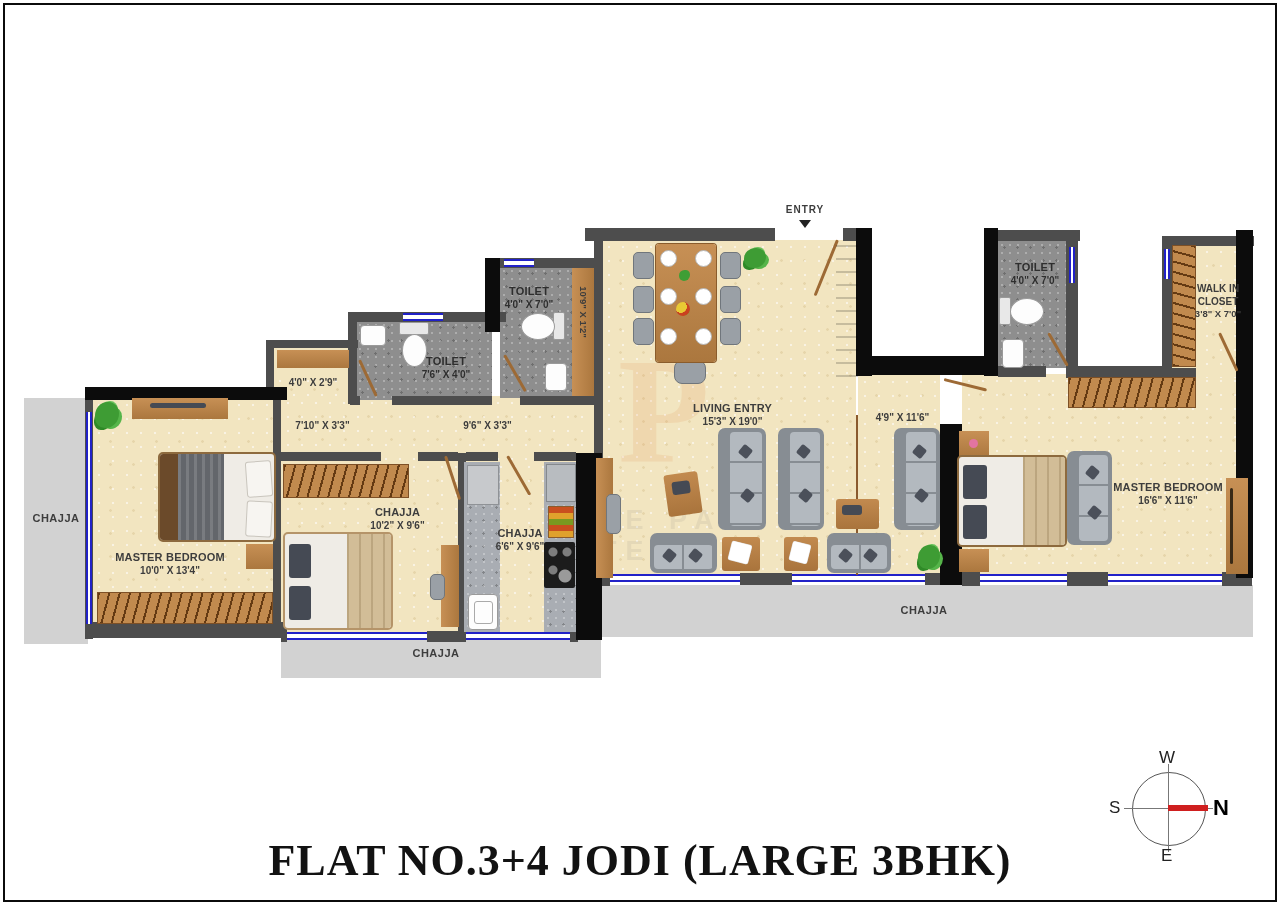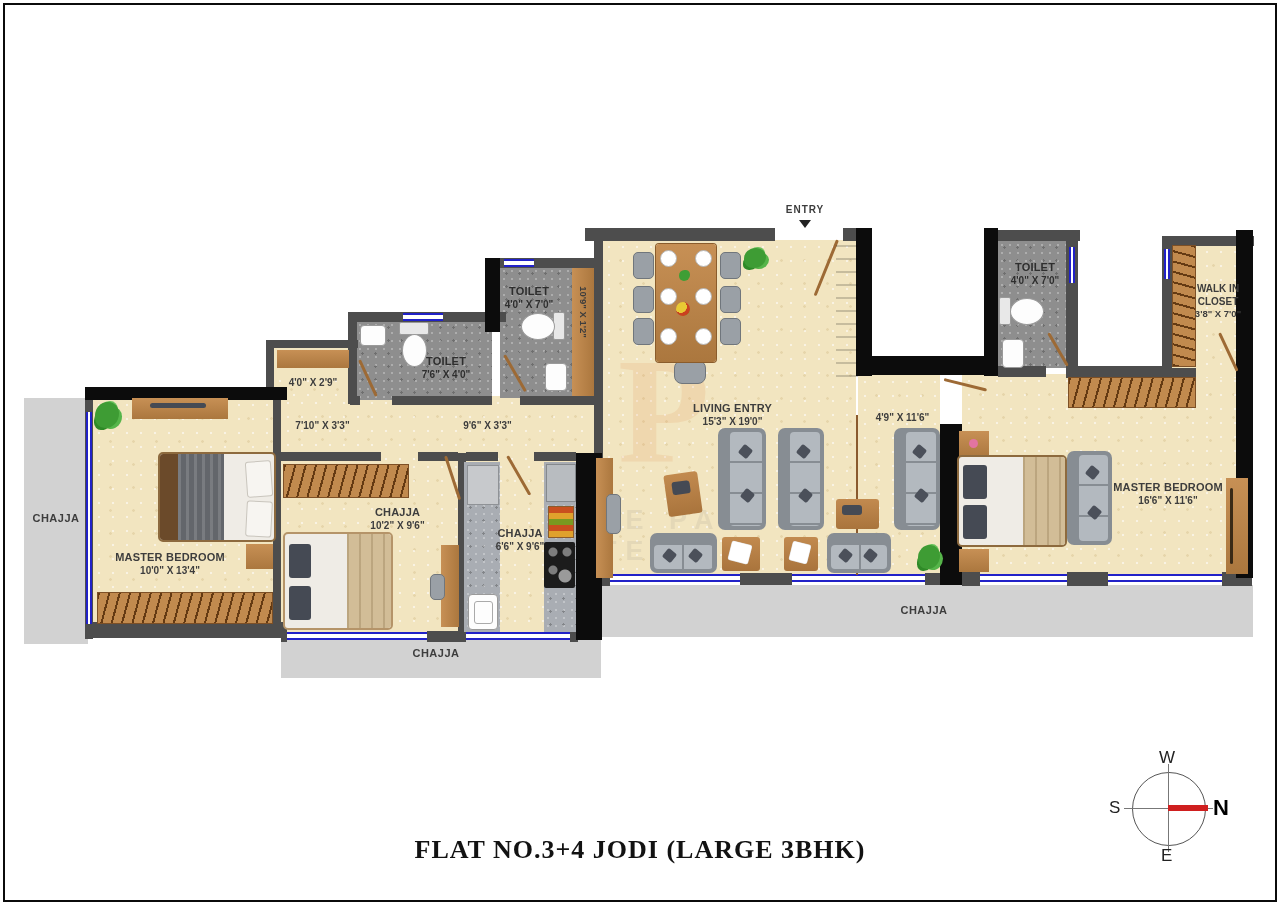--- a/index.html
+++ b/index.html
@@ -46,21 +46,21 @@
     box-shadow:5px 3px 0 -2px #56b54a,-4px 5px 0 -3px #2f8a27,2px -4px 0 -3px #6cc25e;}
   .ct{background:linear-gradient(180deg,#c28a4f,#a9743c);border-radius:3px;}
   .card{position:absolute;left:22%;top:18%;width:52%;height:55%;background:#fff;
     transform:rotate(14deg);border-radius:2px;box-shadow:0 0 0 .5px #ddd;}
   .tank{background:#e8e8e8;border:1px solid #999;border-radius:2px;}
   .bowl{background:#fdfdfd;border:1px solid #9a9a9a;border-radius:50%;}
   .sinkbox{background:#fdfdfd;border:1px solid #9a9a9a;border-radius:4px;}
   .bed{border-radius:5px;border:2px solid #8d6a3e;overflow:hidden;box-sizing:border-box;background:#efece6;}
   .bp{position:absolute;background:#f7f5f1;border:1px solid #c9c5bd;border-radius:3px;}
   .dkp{position:absolute;background:#454a54;border-radius:3px;}
-  .title{font-family:"Liberation Serif",serif;font-size:26px;font-weight:600;color:#121212;
+  .title{font-family:"Liberation Serif",serif;font-size:44px;font-weight:600;color:#121212;
     letter-spacing:1px;text-align:center;}
   .wm{color:rgba(221,121,51,.13);font-family:"Liberation Serif",serif;font-weight:bold;}
   .wmtx{color:rgba(110,110,110,.10);font-weight:bold;letter-spacing:9px;font-size:27px;}
   .cmp-letter{font-size:17px;color:#222;}
 </style>
 </head>
 <body>
 
 <div id="stage">
   <div class="ab frame"></div>

